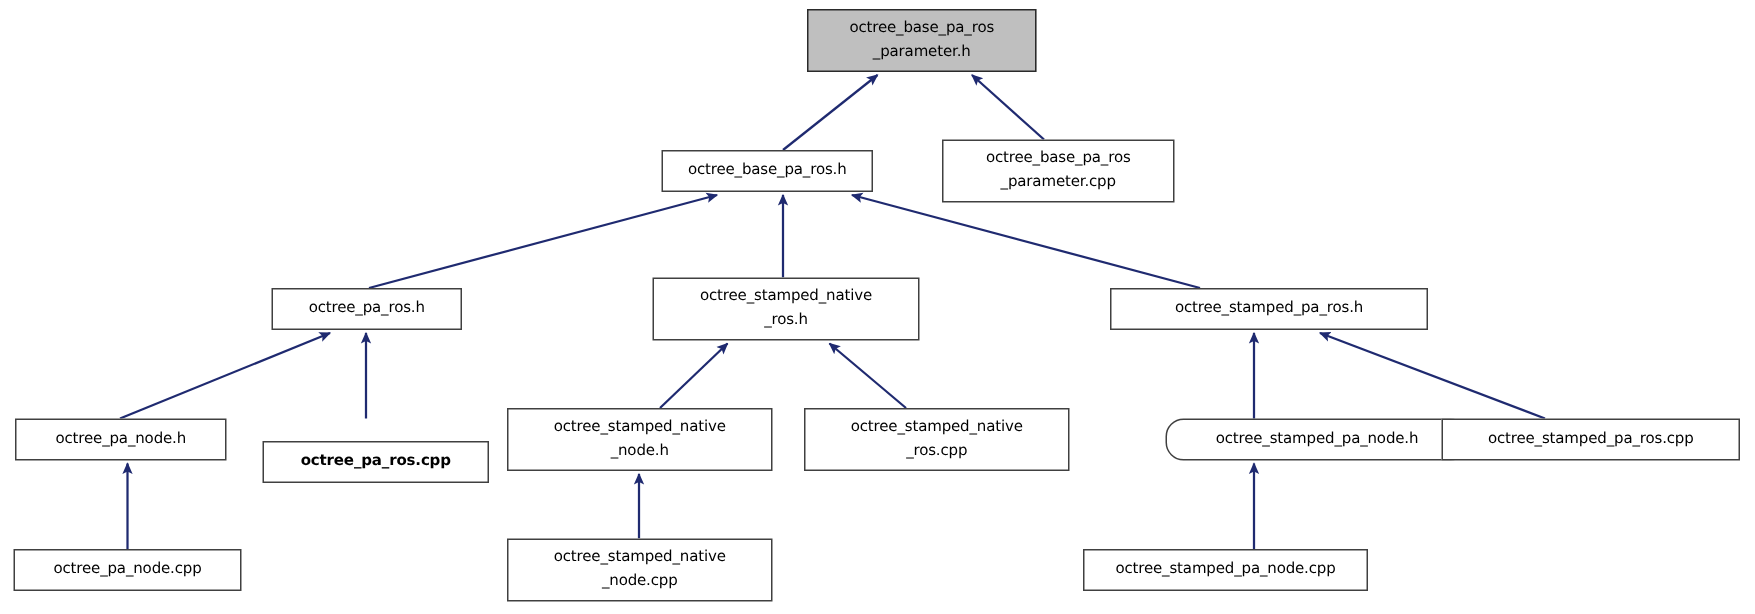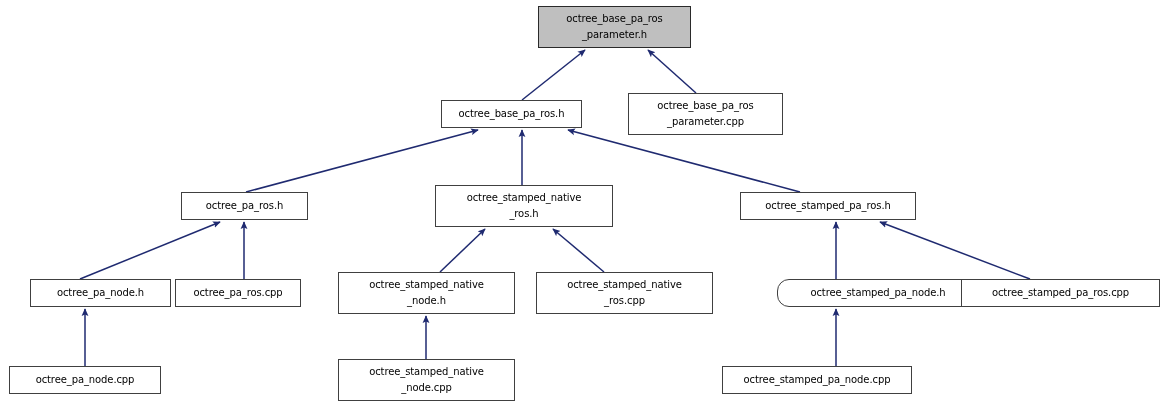--- a/index.html
+++ b/index.html
@@ -70,23 +70,23 @@
       <line x1="836" y1="366" x2="836" y2="309" stroke="#1f2a70" stroke-width="1.5" marker-end="url(#arrowhead)"></line>
     </svg>
 <div class="node root" style="left: 538px; top: 6px; width: 153px; height: 42px;">octree_base_pa_ros
 _parameter.h</div>
     <div class="node" style="left: 441px; top: 100px; width: 141px; height: 28px;">octree_base_pa_ros.h</div>
     <div class="node" style="left: 628px; top: 93px; width: 155px; height: 42px;">octree_base_pa_ros
 _parameter.cpp</div>
     <div class="node" style="left: 181px; top: 192px; width: 127px; height: 28px; text-align: center;">octree_pa_ros.h</div>
     <div class="node" style="left: 435px; top: 185px; width: 178px; height: 42px;">octree_stamped_native
 _ros.h</div>
-    <div class="node" style="left: 740px; top: 192px; width: 176px; height: 28px;">octree_stamped_pa_ros.h</div>
-    <div class="node" style="left: 10px; top: 279px; width: 141px; height: 28px; margin-left: 20px;">octree_pa_node.h</div>
-    <div class="node" style="left: 175px; top: 279px; width: 126px; height: 28px;">octree_pa_ros.cpp</div>
+    <div class="node" style="left: 740px; top: 192px; width: 212px; height: 28px;">octree_stamped_pa_ros.h</div>
+    <div class="node" style="left: 10px; top: 279px; width: 141px; height: 28px;">octree_pa_node.h</div>
+    <div class="node" style="left: 175px; top: 294px; width: 151px; height: 28px; font-weight: bold;">octree_pa_ros.cpp</div>
     <div class="node" style="left: 338px; top: 272px; width: 177px; height: 42px;">octree_stamped_native
 _node.h</div>
     <div class="node" style="left: 536px; top: 272px; width: 177px; height: 42px;">octree_stamped_native
 _ros.cpp</div>
     <div class="node" style="left: 777px; top: 279px; width: 202px; height: 28px; border-radius: 12px;">octree_stamped_pa_node.h</div>
     <div class="node" style="left: 9px; top: 366px; width: 152px; height: 28px;">octree_pa_node.cpp</div>
     <div class="node" style="left: 961px; top: 279px; width: 199px; height: 28px;">octree_stamped_pa_ros.cpp</div>
     <div class="node" style="left: 338px; top: 359px; width: 177px; height: 42px;">octree_stamped_native
 _node.cpp</div>
     <div class="node" style="left: 722px; top: 366px; width: 190px; height: 28px;">octree_stamped_pa_node.cpp</div>

